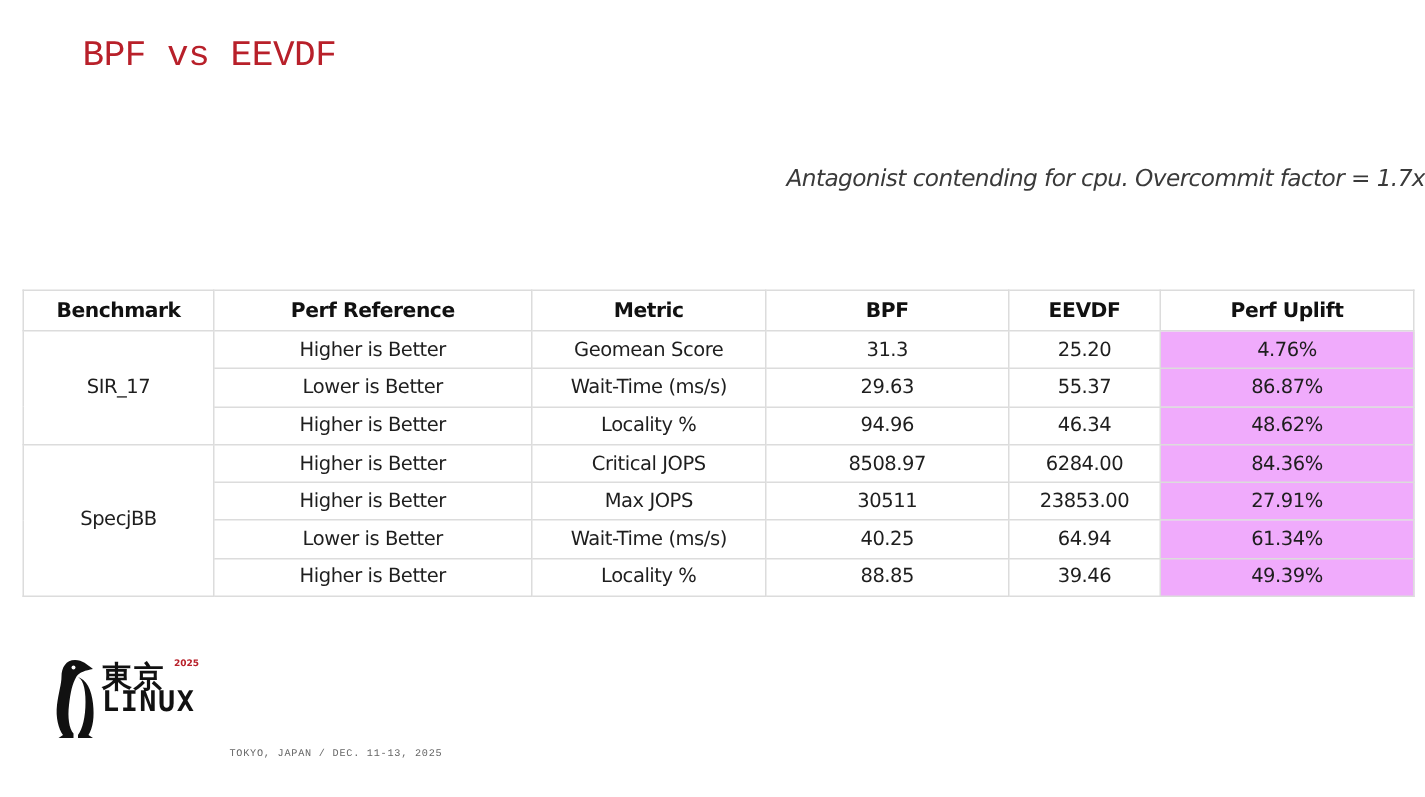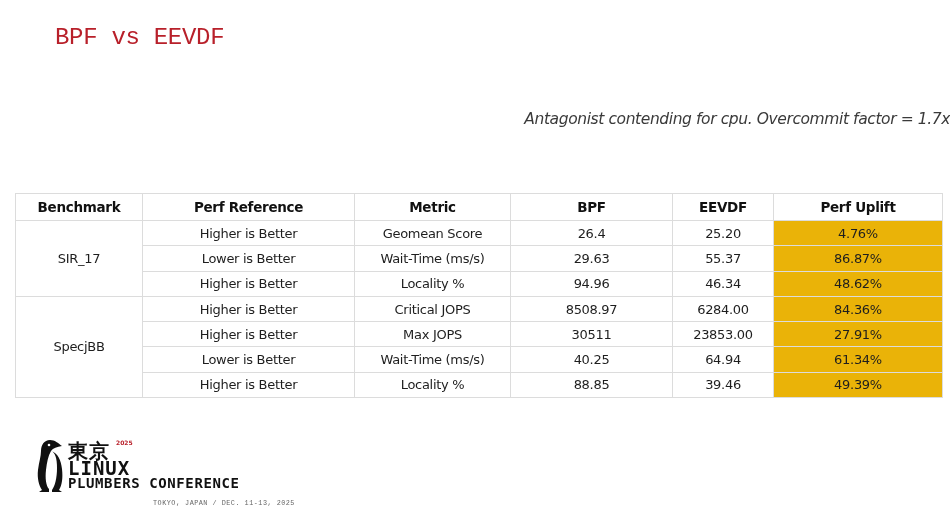--- a/index.html
+++ b/index.html
@@ -37,21 +37,21 @@
       white-space: nowrap;
       color: #1e1e1e;
       letter-spacing: -0.3px;
     }
     table.results th {
       height: 27px;
       font-weight: bold;
       font-size: 13.5px;
       color: #111;
     }
-    td.uplift { background: #eab308; }
+    td.uplift { background: #f0abfc; }
 
     .logo {
       position: absolute; left: 36px; top: 438px; width: 260px; height: 70px;
     }
     .logo svg { position: absolute; left: 0; top: 0; }
     .kanji {
       position: absolute; left: 32px; top: 0px;
       font-family: "DejaVu Sans", sans-serif; font-size: 20px; font-weight: bold; color: #111;
       letter-spacing: 1px;
       text-align: right;
@@ -101,21 +101,21 @@
       <th>EEVDF</th>
       <th>Perf Uplift</th>
     </tr>
   </thead>
   <tbody>
 
     <tr>
       <td rowspan="3">SIR_17</td>
       <td>Higher is Better</td>
       <td>Geomean Score</td>
-      <td>26.4</td>
+      <td>31.3</td>
       <td>25.20</td>
       <td class="uplift">4.76%</td>
     </tr>
     <tr>
       <td>Lower is Better</td>
       <td>Wait-Time (ms/s)</td>
       <td>29.63</td>
       <td>55.37</td>
       <td class="uplift">86.87%</td>
     </tr>
@@ -162,15 +162,14 @@
 <div class="logo">
   <svg width="30" height="56" viewBox="0 0 30 56">
 
     <path d="M14 2 C8 2 5 7 5 13 C5 18 3 24 2 32 C1 40 3 48 6 52 L3 54 L13 54 L13 51 C10 48 9 40 10 32 C11 24 12 18 15 13 C17 10 21 9 26 8 C22 5 19 2 14 2 Z" fill="#111"></path>
     <path d="M15 13 C19 14 21 20 21 30 C21 40 19 48 16 52 L16 54 L26 54 L23 52 C26 47 27 40 26 31 C25 22 22 15 15 13 Z" fill="#111"></path>
     <circle cx="13" cy="7" r="1.3" fill="#fff"></circle>
   </svg>
   <div class="kanji">東京</div>
   <div class="year-vert">2025</div>
   <div class="linux-word">LINUX</div>
-  <div class="plumbers-word">PLUMBERS CONFERENCE</div>
   <div class="logo-tagline">TOKYO, JAPAN / DEC. 11-13, 2025</div>
 </div>
 
 </body></html>

